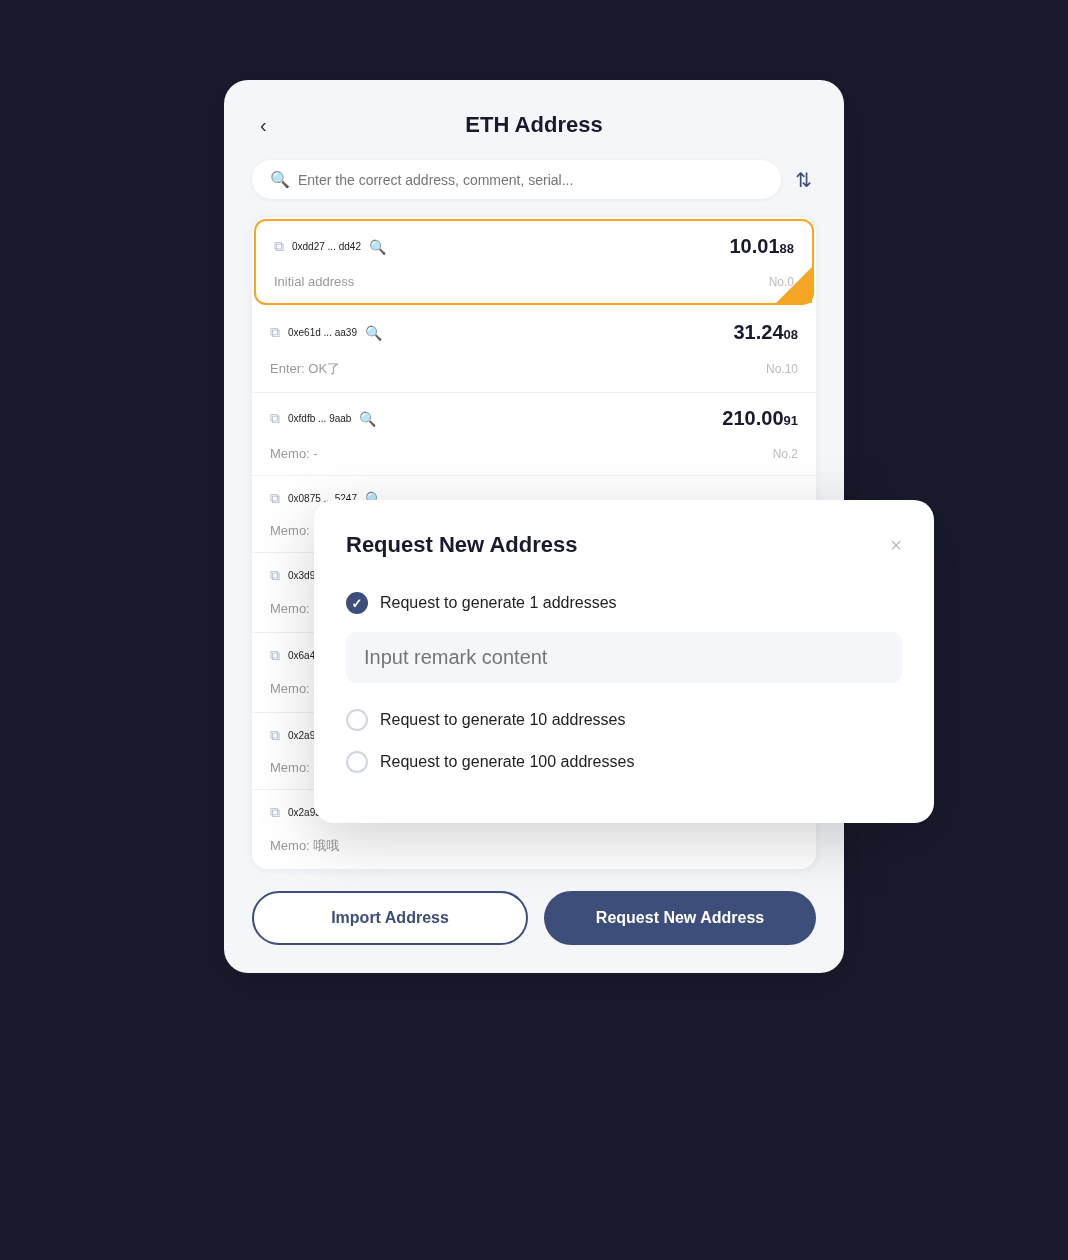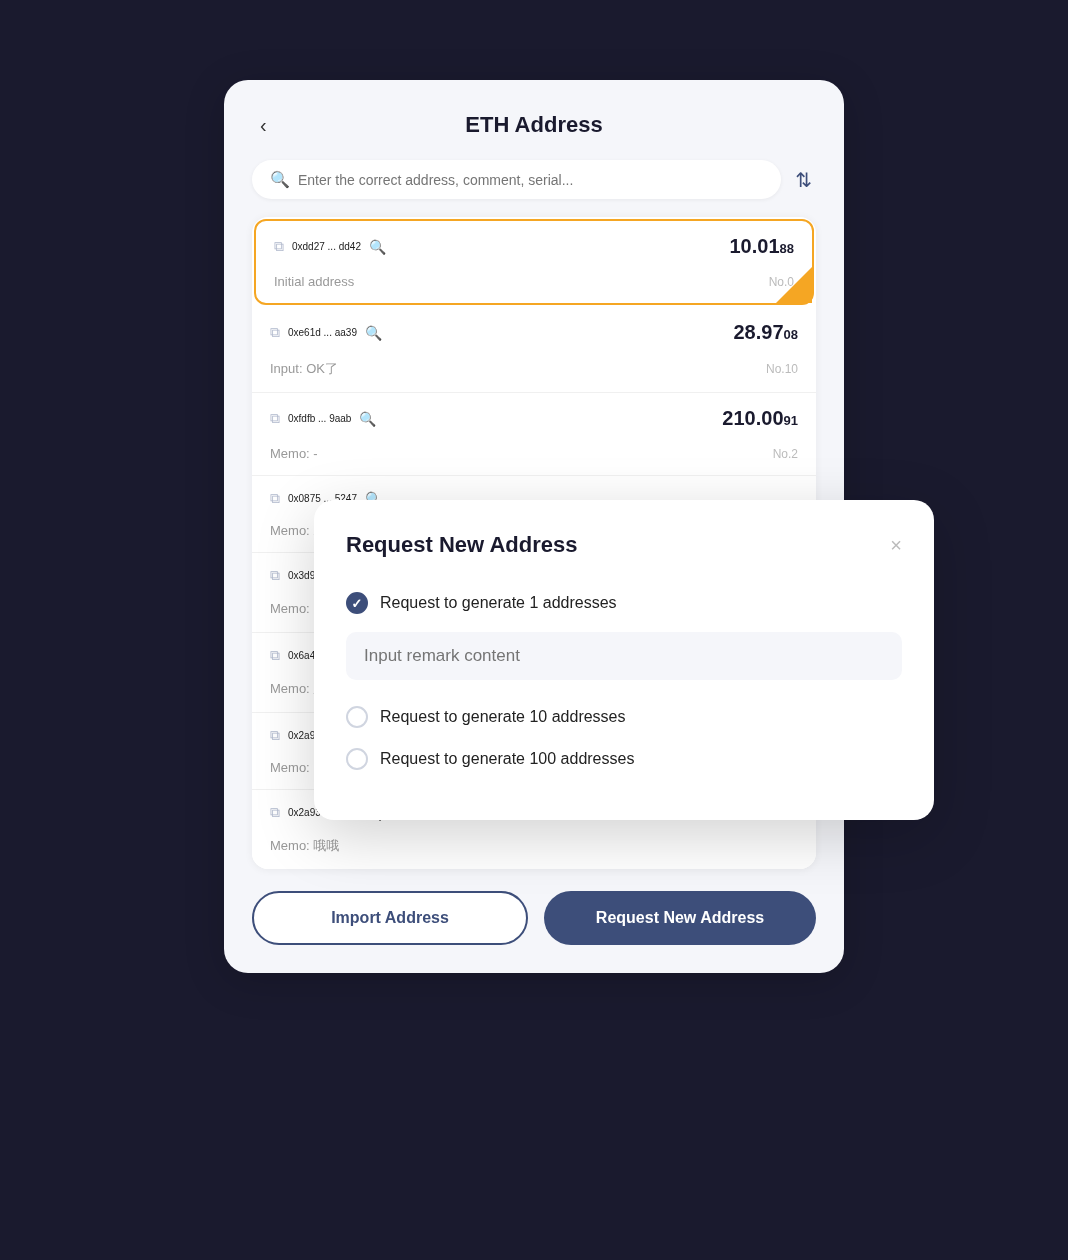--- a/index.html
+++ b/index.html
@@ -229,21 +229,21 @@
     .remark-input-box {
       background: #f5f6fa;
       border-radius: 10px;
       padding: 14px 18px;
       margin: 8px 0 16px;
     }
     .remark-input {
       border: none;
       outline: none;
       background: transparent;
-      font-size: 17px;
+      font-size: 20px;
       color: #1d4ed8;
       width: 100%;
     }
   </style>
 </head>
 <body>
 
 <div class="main-container">
 
   <div class="app-card">
@@ -281,26 +281,26 @@
     <div class="corner-badge"></div>
   </div>
         <div class="address-item">
     <div class="addr-top">
       <div class="addr-left">
         <span class="copy-icon">⧉</span>
         <span class="addr-text">0xe61d ... aa39</span>
         <span class="search-addr-icon">🔍</span>
       </div>
       <div class="addr-right">
-        <span class="addr-amount-big">28.97</span>
+        <span class="addr-amount-big">31.24</span>
               <span class="addr-amount-small">08</span>
       </div>
     </div>
     <div class="addr-bottom">
-      <span class="addr-memo">Input: OK了</span>
+      <span class="addr-memo">Enter: OK了</span>
       <span class="addr-no">No.10</span>
     </div>
 
   </div>
         <div class="address-item">
     <div class="addr-top">
       <div class="addr-left">
         <span class="copy-icon">⧉</span>
         <span class="addr-text">0xfdfb ... 9aab</span>
         <span class="search-addr-icon">🔍</span>

